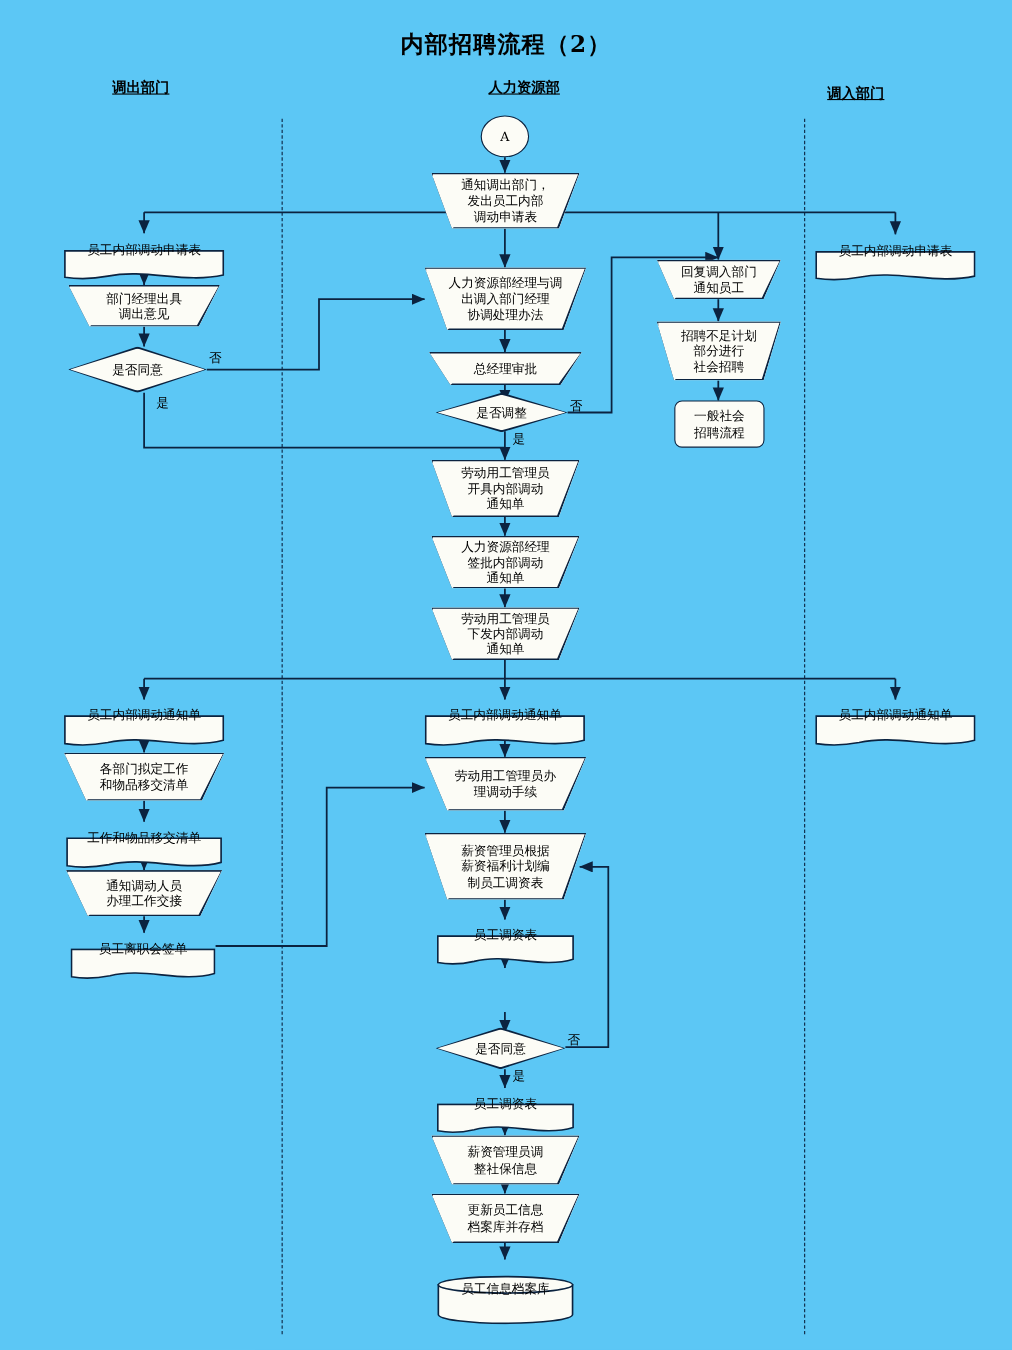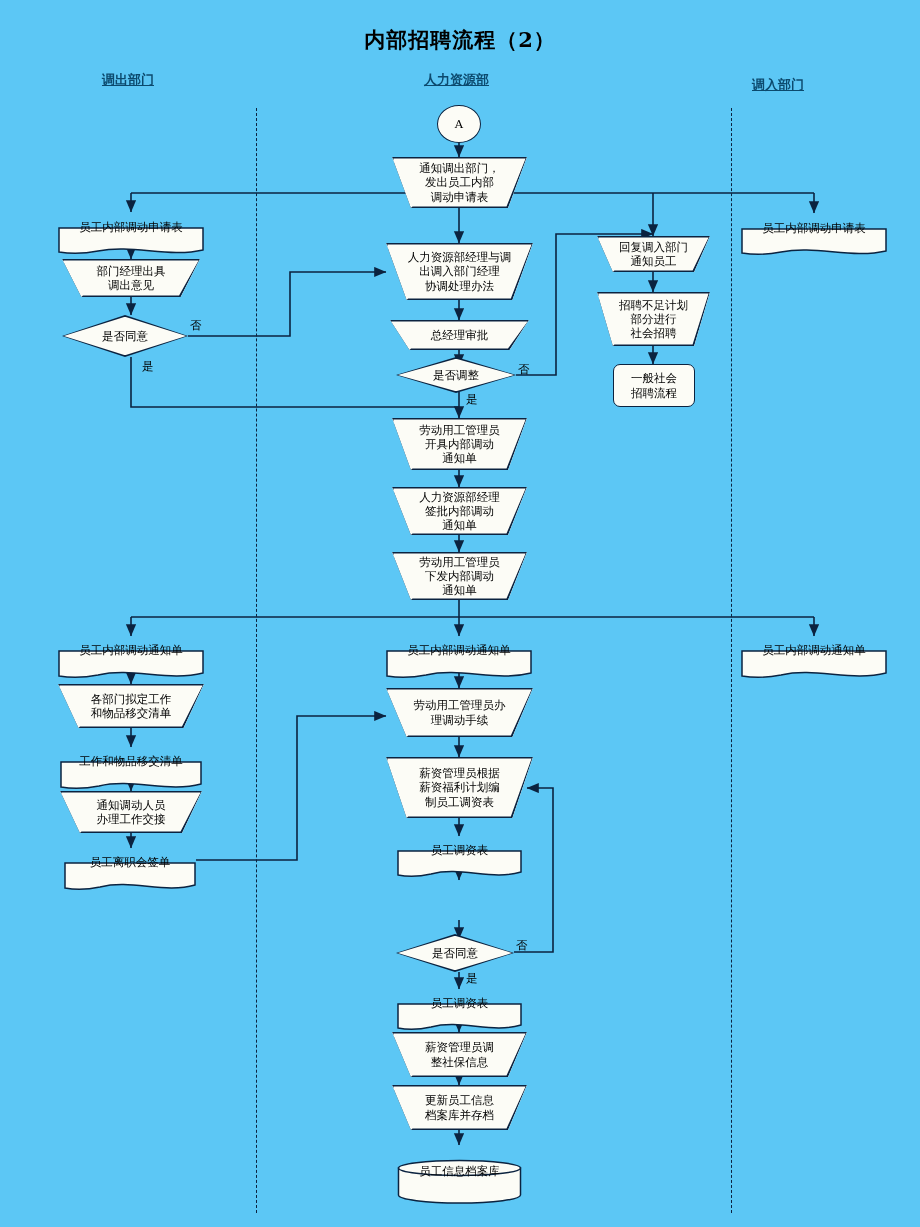--- a/index.html
+++ b/index.html
@@ -11,21 +11,21 @@
   }
   #stage{position:absolute;left:0;top:0;width:920px;height:1227px;}
   svg#wires{position:absolute;left:0;top:0;width:920px;height:1227px;}
 
   .title{
     position:absolute;left:0;top:26px;width:920px;text-align:center;
     font-size:21px;font-weight:bold;color:#000;letter-spacing:1px;
     font-family:"DejaVu Serif","Liberation Serif",serif;
   }
   .lane-head{
-    position:absolute;font-size:13px;font-weight:bold;color:#0c4a6e;
+    position:absolute;font-size:13px;font-weight:bold;color:#000000;
     text-decoration:underline;white-space:nowrap;
     font-family:"DejaVu Serif","Liberation Serif",serif;
   }
 
   .node{
     position:absolute;box-sizing:border-box;
     display:flex;align-items:center;justify-content:center;
     text-align:center;font-size:11.5px;line-height:1.22;color:#000;
     font-family:"DejaVu Serif","Liberation Serif",serif;
     white-space:pre-line;
@@ -83,21 +83,21 @@
   .lane-div{position:absolute;width:0;border-left:1.6px dashed #0B2340;z-index:0;}
 </style>
 </head>
 <body>
 
 <div id="stage">
 
   <div class="title">内部招聘流程（2）</div>
 
   <div class="lane-head" style="left:102px;top:71px;">调出部门</div>
-  <div class="lane-head" style="left:424px;top:71px;">人力资源部</div>
+  <div class="lane-head" style="left:444px;top:71px;">人力资源部</div>
   <div class="lane-head" style="left:752px;top:76px;">调入部门</div>
 
   <div class="lane-div" style="left:256px;top:108px;height:1105px;"></div>
   <div class="lane-div" style="left:731px;top:108px;height:1105px;"></div>
 
   <svg id="wires" viewBox="0 0 920 1227">
     <defs>
       <marker id="ah" markerWidth="9" markerHeight="9" refX="7.4" refY="3.2" orient="auto">
         <path d="M0,0 L7.6,3.2 L0,6.4 z" fill="#0B2340"></path>
       </marker>

